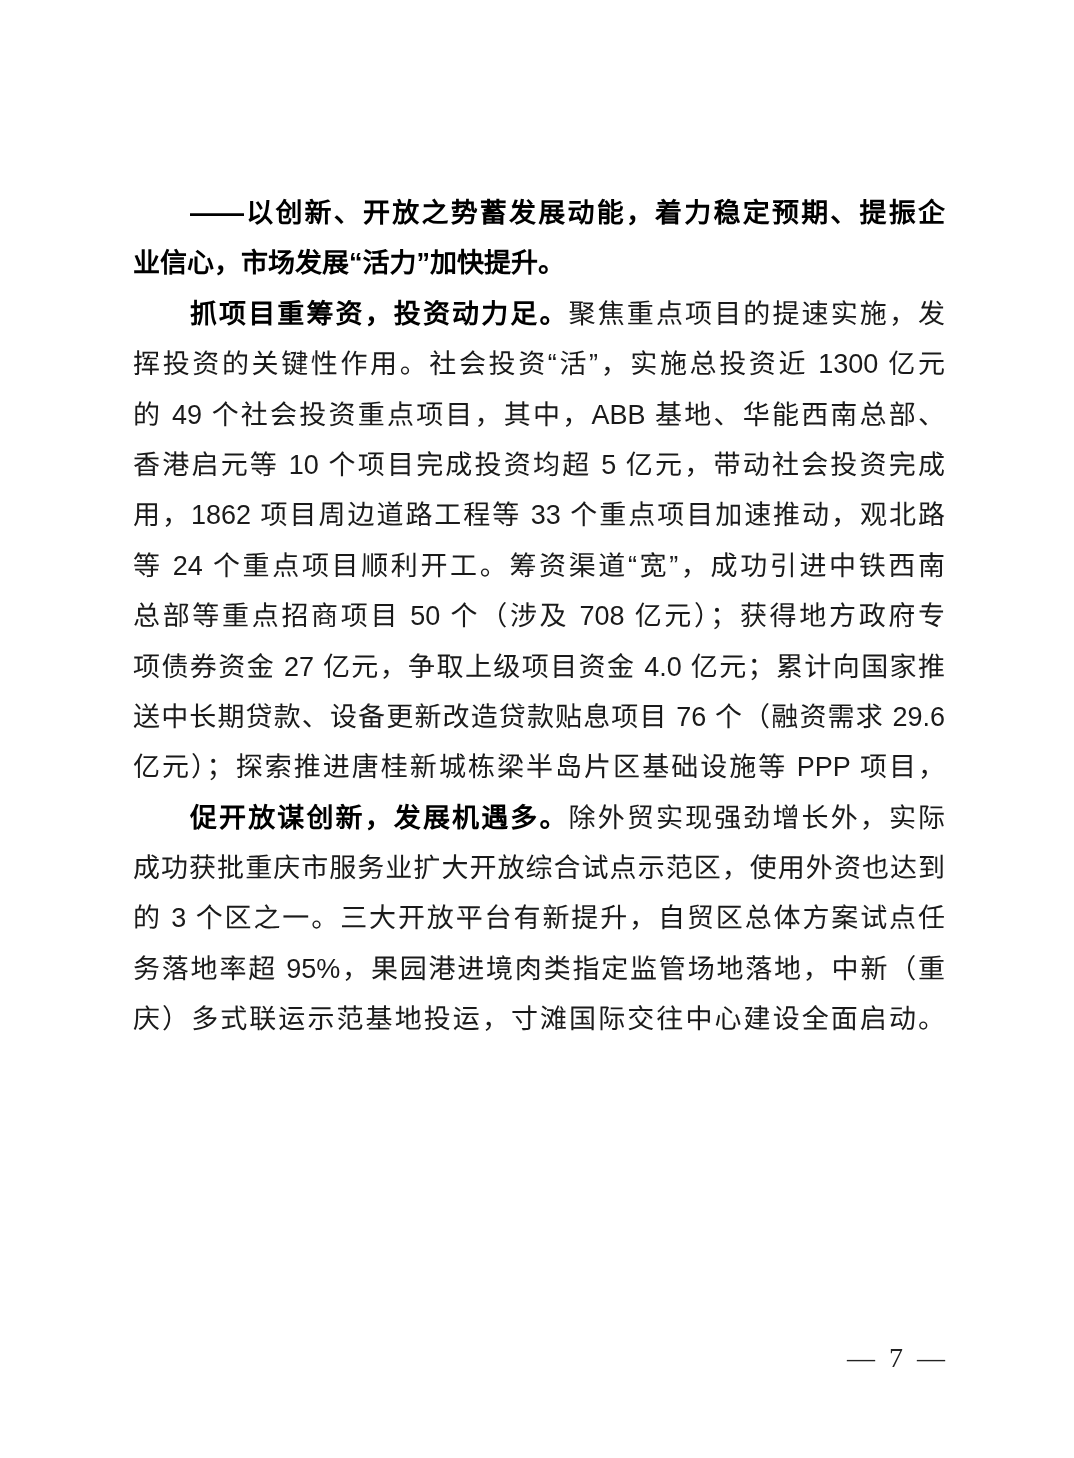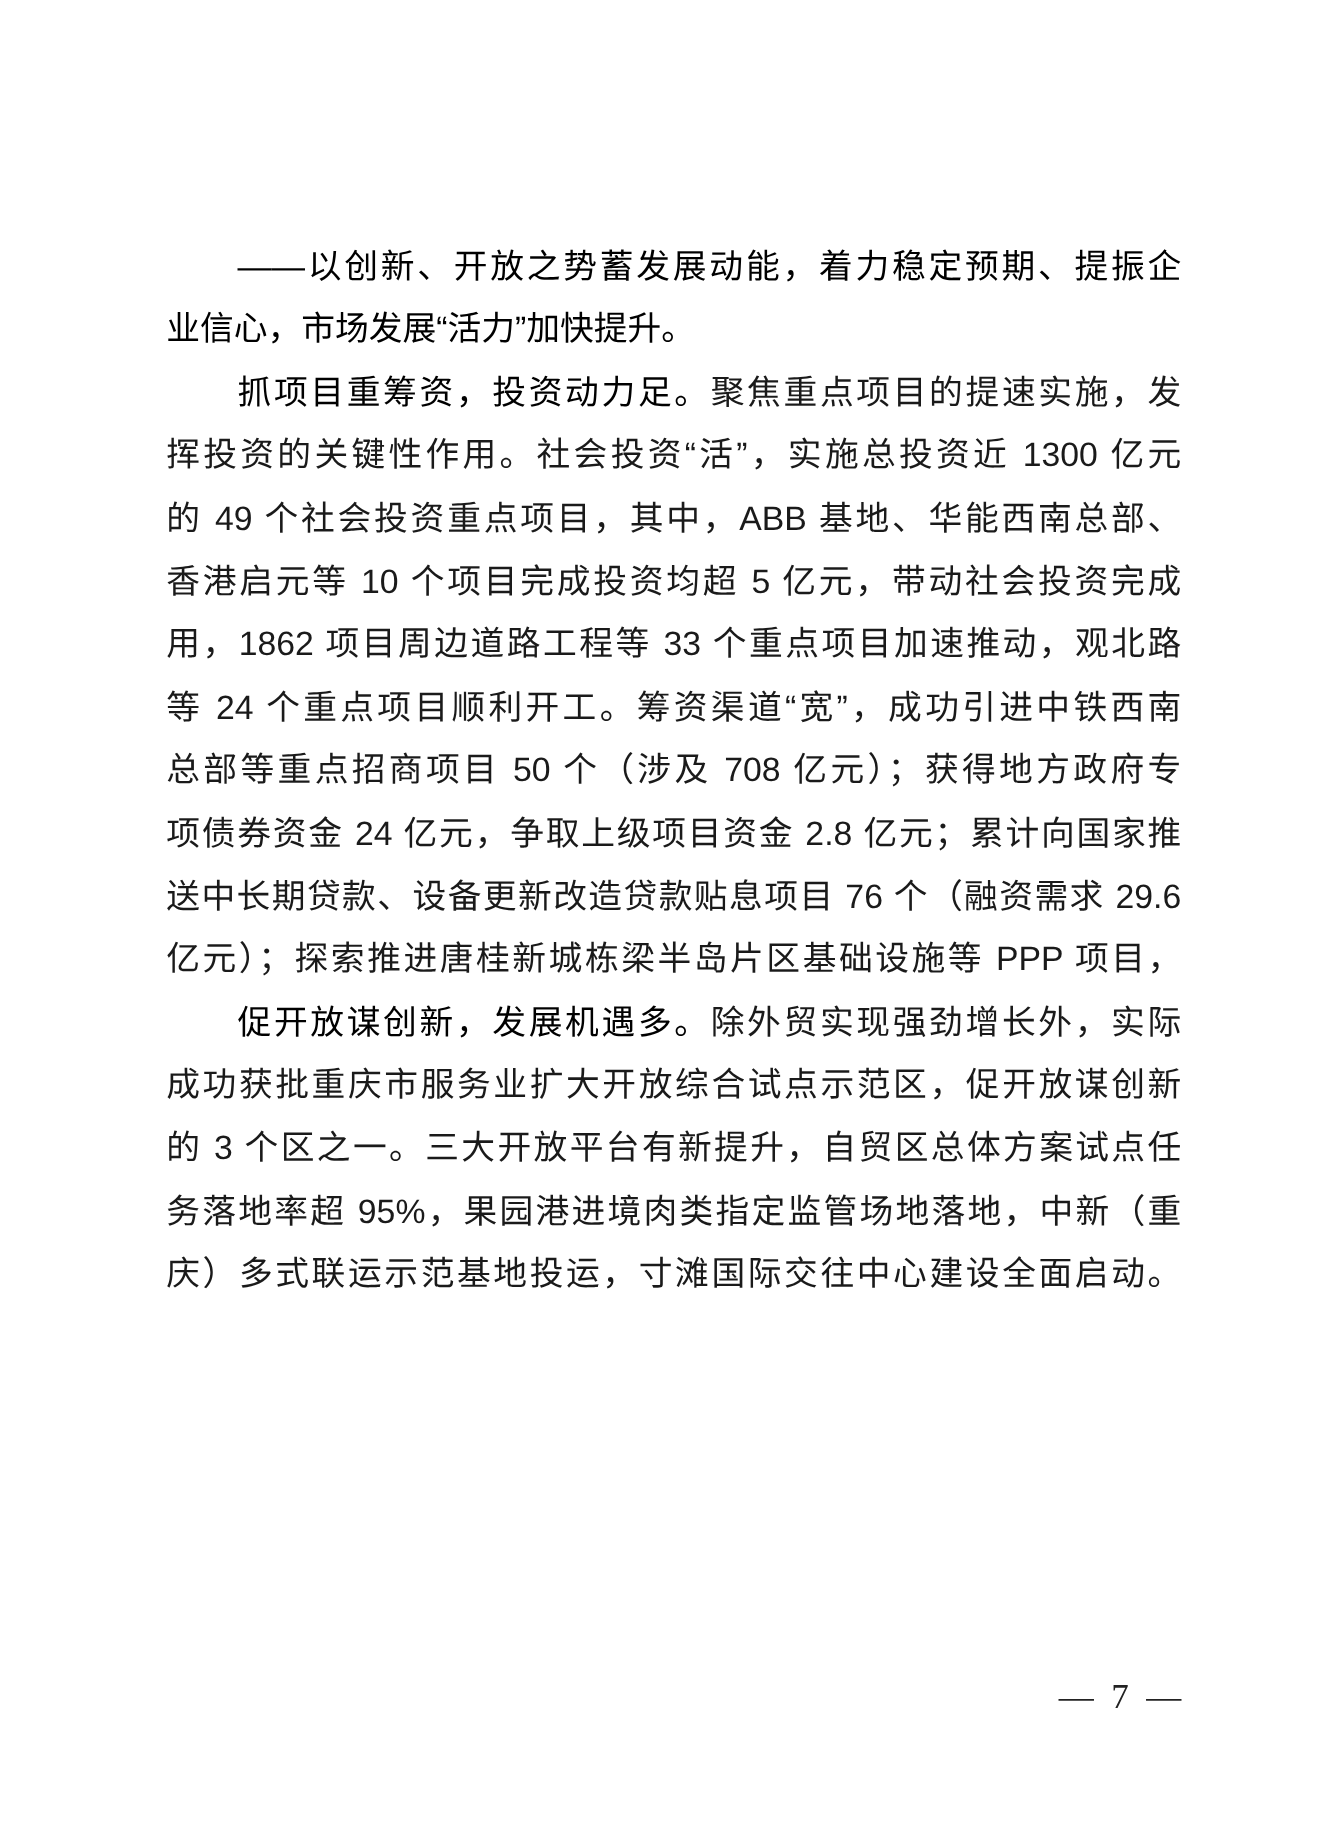--- a/index.html
+++ b/index.html
@@ -33,21 +33,21 @@
     -moz-text-align-last: justify;
   }
   .ln-last {
     text-align-last: left;
     -moz-text-align-last: left;
   }
   .indent {
     text-indent: 57px;
   }
   .bold {
-    font-weight: 400;
+    font-weight: 700;
     color: #000000;
   }
   .page-num {
     position: absolute;
     top: 1333px;
     right: 129px;
     height: 50px;
     line-height: 50px;
     font-family: "Liberation Serif", serif;
     font-size: 28px;
@@ -65,26 +65,26 @@
     <div class="ln bold indent">——以创新、开放之势蓄发展动能，着力稳定预期、提振企</div>
     <div class="ln bold ln-last">业信心，市场发展“活力”加快提升。</div>
 
     <div class="ln indent"><span class="bold">抓项目重筹资，投资动力足。</span><span>聚焦重点项目的提速实施，发</span></div>
     <div class="ln">挥投资的关键性作用。社会投资“活”，实施总投资近 1300 亿元</div>
     <div class="ln">的 49 个社会投资重点项目，其中，ABB 基地、华能西南总部、</div>
     <div class="ln">香港启元等 10 个项目完成投资均超 5 亿元，带动社会投资完成</div>
     <div class="ln">用，1862 项目周边道路工程等 33 个重点项目加速推动，观北路</div>
     <div class="ln">等 24 个重点项目顺利开工。筹资渠道“宽”，成功引进中铁西南</div>
     <div class="ln">总部等重点招商项目 50 个（涉及 708 亿元）；获得地方政府专</div>
-    <div class="ln">项债券资金 24 亿元，争取上级项目资金 2.8 亿元；累计向国家推</div>
+    <div class="ln">项债券资金 27 亿元，争取上级项目资金 4.0 亿元；累计向国家推</div>
     <div class="ln">送中长期贷款、设备更新改造贷款贴息项目 76 个（融资需求 29.6</div>
     <div class="ln">亿元）；探索推进唐桂新城栋梁半岛片区基础设施等 PPP 项目，</div>
 
     <div class="ln indent"><span class="bold">促开放谋创新，发展机遇多。</span><span>除外贸实现强劲增长外，实际</span></div>
-    <div class="ln">成功获批重庆市服务业扩大开放综合试点示范区，促开放谋创新</div>
+    <div class="ln">成功获批重庆市服务业扩大开放综合试点示范区，使用外资也达到</div>
     <div class="ln">的 3 个区之一。三大开放平台有新提升，自贸区总体方案试点任</div>
     <div class="ln">务落地率超 95%，果园港进境肉类指定监管场地落地，中新（重</div>
     <div class="ln">庆）多式联运示范基地投运，寸滩国际交往中心建设全面启动。</div>
 
   </div>
 
   <div class="page-num">— 7 —</div>
 </div>
 
 </body></html>

